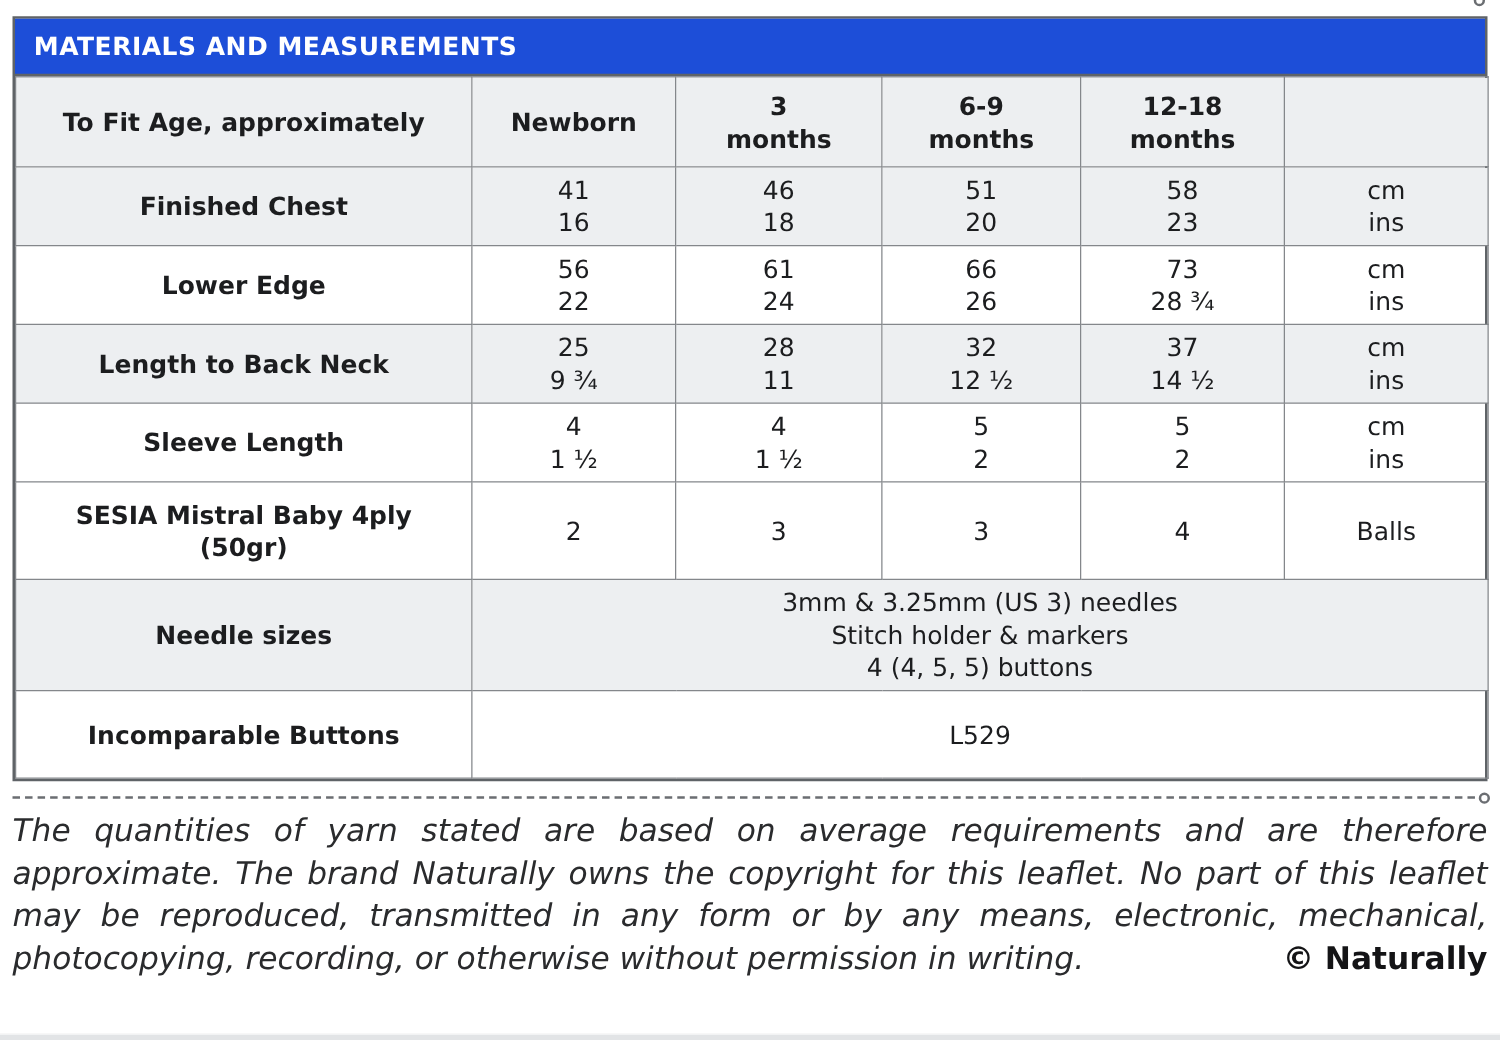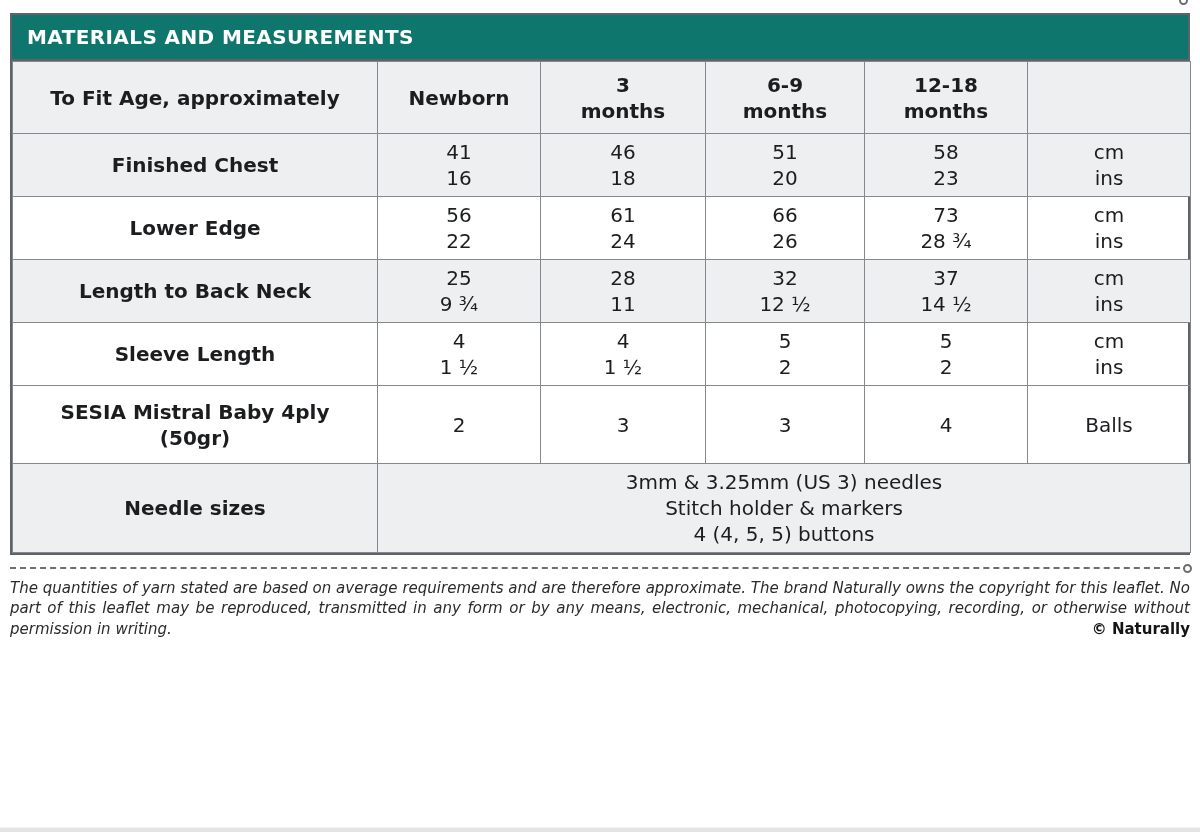--- a/index.html
+++ b/index.html
@@ -17,21 +17,21 @@
     padding: 13px 10px 0 10px;
   }
   .top-circle {
     position: absolute; top: -4px; right: 12px;
     width: 5px; height: 5px;
     border: 2px solid #6b6e72; border-radius: 50%;
     background: #fff;
   }
   .table-box { border: 2px solid #5f6367; }
   .title-bar {
-    background: #0f766e;
+    background: #1d4ed8;
     color: #ffffff;
     font-weight: bold;
     font-size: 20px;
     letter-spacing: 0.4px;
     padding: 10px 0 10px 15px;
     border-bottom: 2px solid #5f6367;
   }
   table.meas {
     border-collapse: collapse;
     width: 100%;
@@ -72,21 +72,21 @@
   .cutline .end-circle {
     position: absolute; right: -2px; top: -5px;
     width: 5px; height: 5px;
     border: 2px solid #6b6e72; border-radius: 50%;
     background: #fff;
   }
   .footer {
     position: relative;
     margin-top: 9px;
     font-style: italic;
-    font-size: 15px;
+    font-size: 25px;
     line-height: 1.36;
     text-align: justify;
     color: #2a2b2d;
   }
   .footer .copyright {
     position: absolute; right: 0; bottom: 0;
     font-style: normal;
     font-weight: bold;
     color: #141416;
   }
@@ -197,20 +197,24 @@
         <td>Balls</td>
       </tr>
 
       <tr class="alt r-ndl">
         <td class="label">Needle sizes</td>
         <td colspan="5" class="lefttext">3mm &amp; 3.25mm (US 3) needles
 Stitch holder &amp; markers
 4 (4, 5, 5) buttons</td>
       </tr>
 
+      <tr class="r-btn">
+        <td class="label">Incomparable Buttons</td>
+        <td colspan="5" class="lefttext">L529</td>
+      </tr>
 
     </tbody>
       </table>
   </div>
 
   <div class="cutline">
     <span class="end-circle"></span>
   </div>
 
   <div class="footer">

